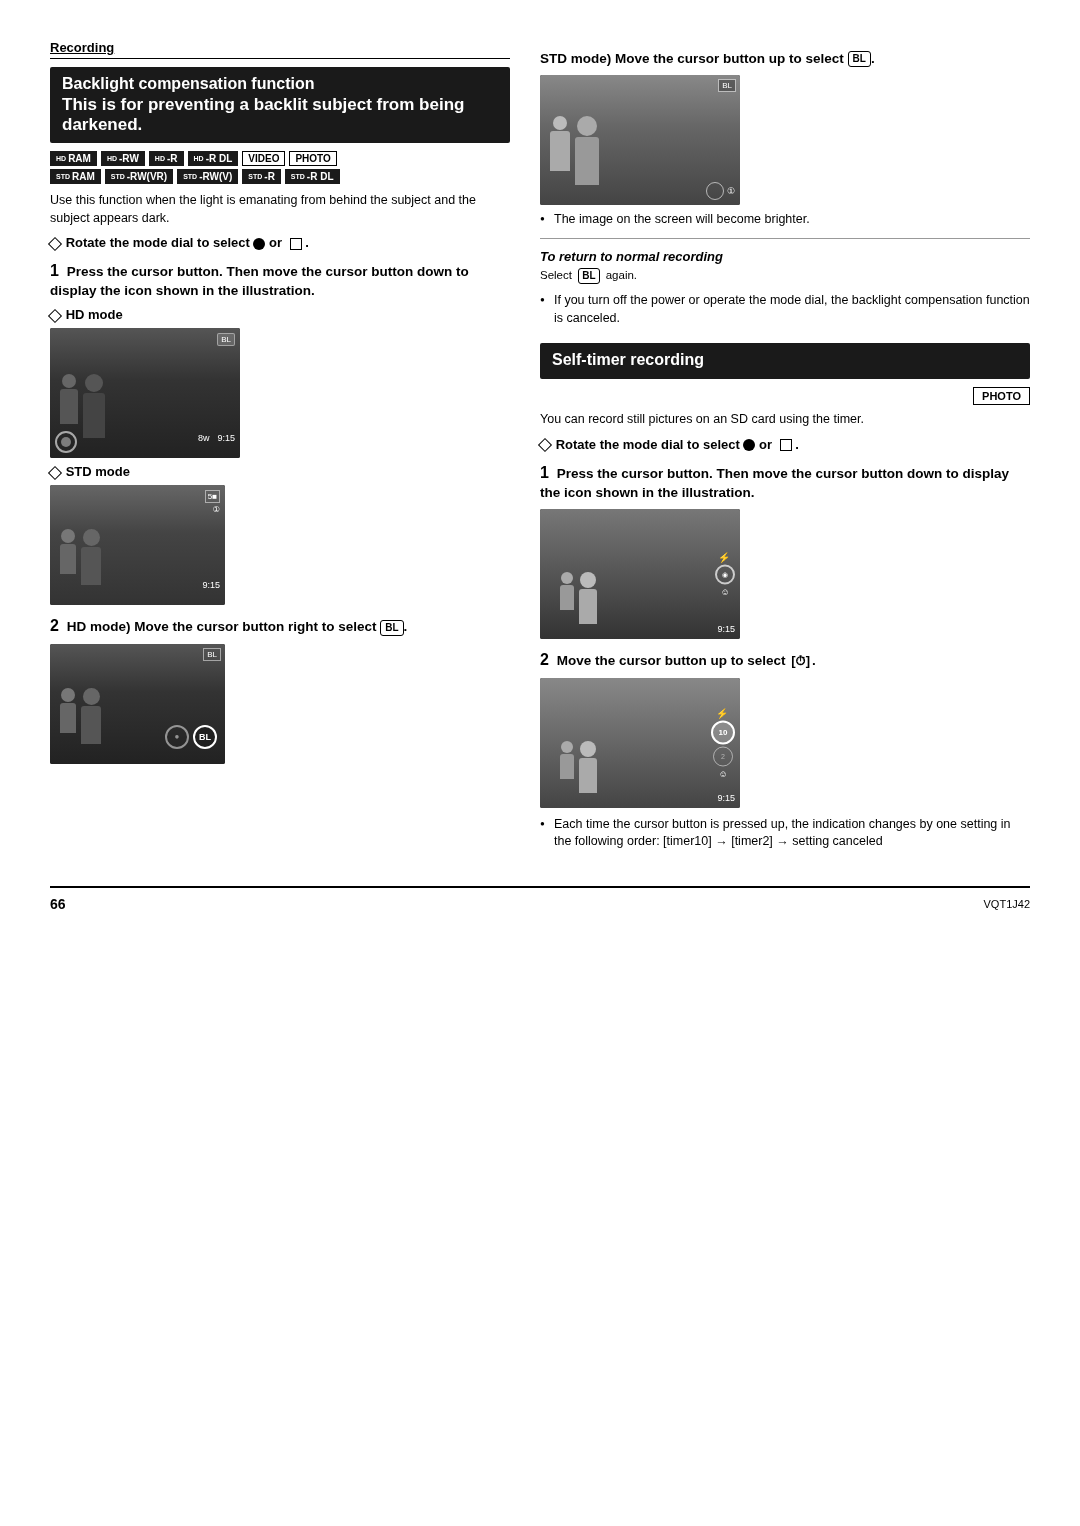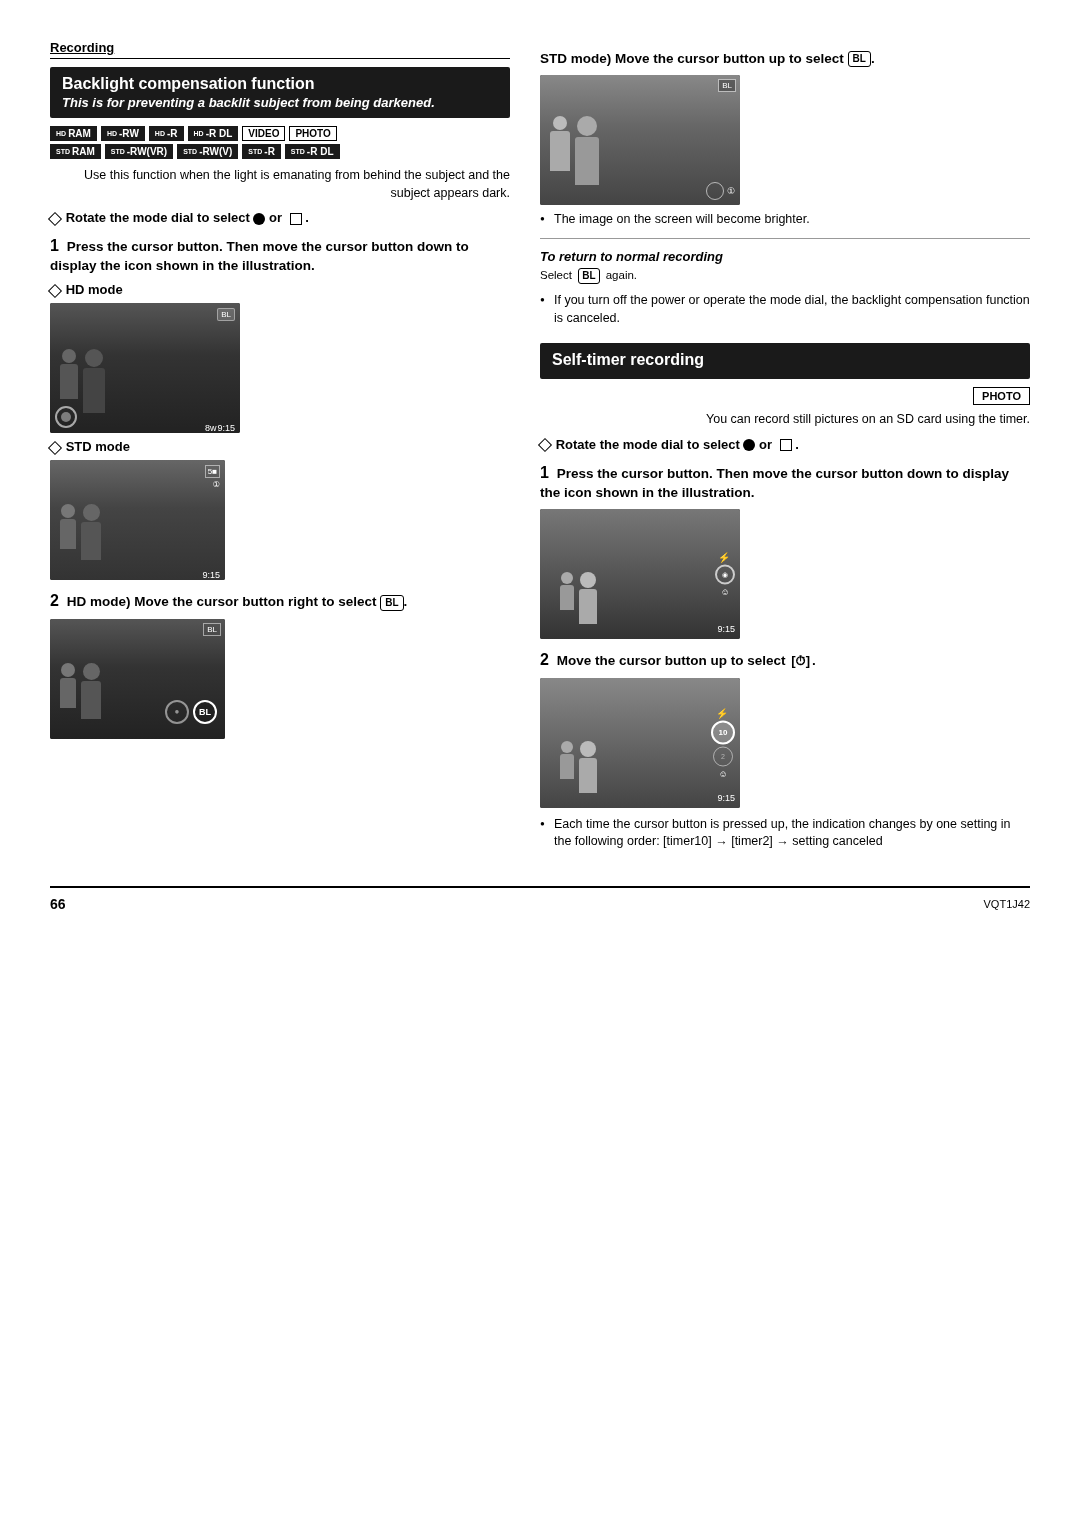--- a/index.html
+++ b/index.html
@@ -42,23 +42,22 @@
       padding: 8px 12px;
       margin-bottom: 8px;
       border-radius: 2px;
     }
     .dark-header h2 {
       font-size: 16px;
       font-weight: bold;
       margin-bottom: 2px;
     }
     .dark-header p {
-      font-size: 13px;
-      font-weight: bold;
-      font-style: italic;
+      font-size: 17px;
+      font-weight: bold;
     }
     .bullet-item {
       padding-left: 14px;
       position: relative;
       margin-bottom: 5px;
       font-size: 12.5px;
       line-height: 1.4;
     }
     .bullet-item::before {
       content: "●";
@@ -167,24 +166,24 @@
     .cam-icon-small {
       background: rgba(255,255,255,0.15);
       border: 1px solid rgba(255,255,255,0.4);
       border-radius: 2px;
       padding: 1px 3px;
       font-size: 8px;
       color: #fff;
     }
     .cam-bottom {
       position: absolute;
-      bottom: 0;
+      bottom: 15px;
       right: 5px;
       display: flex;
-      gap: 1px;
+      gap: 8px;
       align-items: center;
     }
     .cam-bottom-left {
       position: absolute;
       bottom: 5px;
       left: 5px;
       display: flex;
       gap: 3px;
       align-items: center;
     }
@@ -270,21 +269,20 @@
       gap: 2px;
     }
     .small-text {
       font-size: 11.5px;
       line-height: 1.4;
     }
     .intro-text {
       font-size: 12.5px;
       line-height: 1.4;
       margin-bottom: 8px;
-      text-align: right;
     }
   </style>
 </head>
 <body>
 
 <div class="page">
   <div class="two-col">
 
     <div class="col-left">
 

